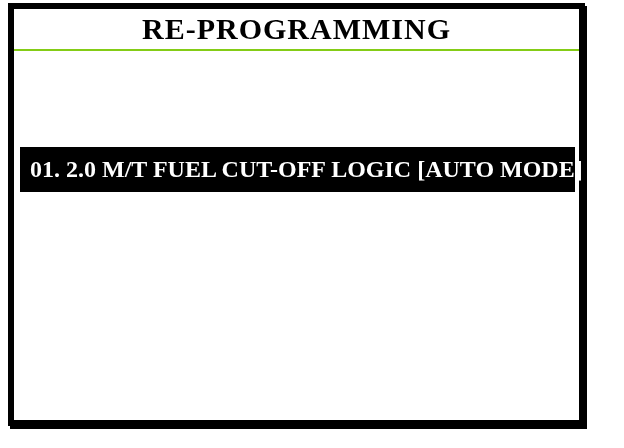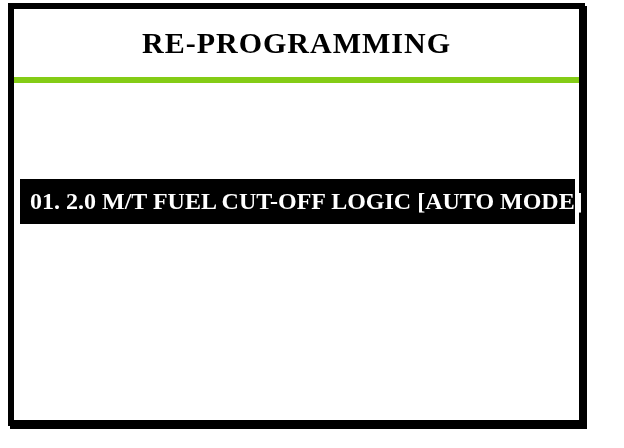--- a/index.html
+++ b/index.html
@@ -20,22 +20,22 @@
     position: absolute;
     left: 8px;
     top: 3px;
     width: 577px;   
     height: 423px;  
     border: 6px solid #000000;
     background: #ffffff;
     box-shadow: 2px 3px 0 0 #000000;
   }
   .title-bar {
-    height: 74px;
-    border-bottom: 6px solid #84cc16;
+    height: 42px;
+    border-bottom: 2px solid #84cc16;
     display: flex;
     align-items: center;
     justify-content: center;
   }
   .title-text {
     font-size: 30px;
     font-weight: bold;
     letter-spacing: 1px;
     color: #000000;
     white-space: nowrap;

